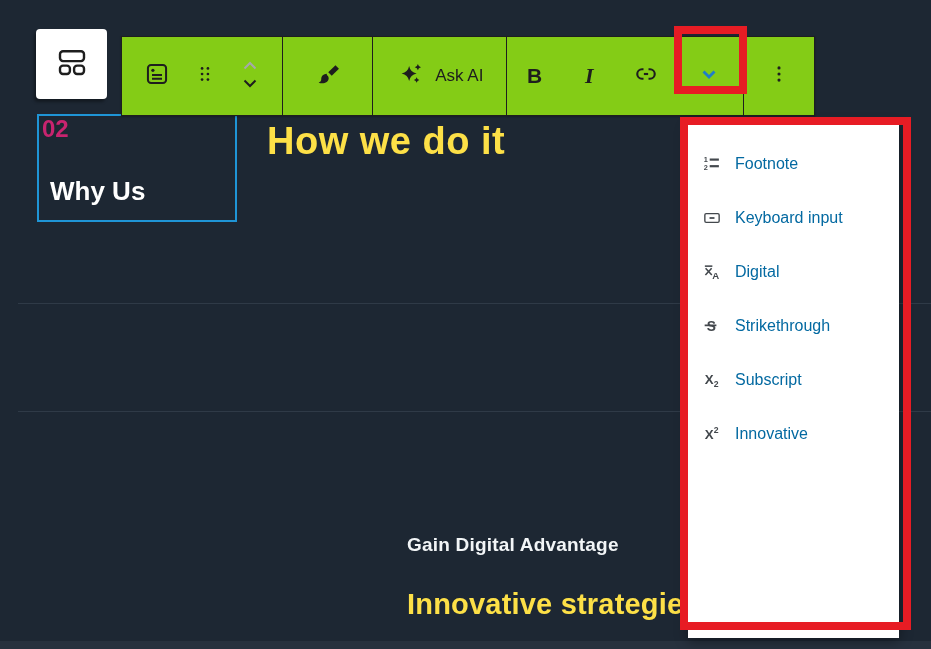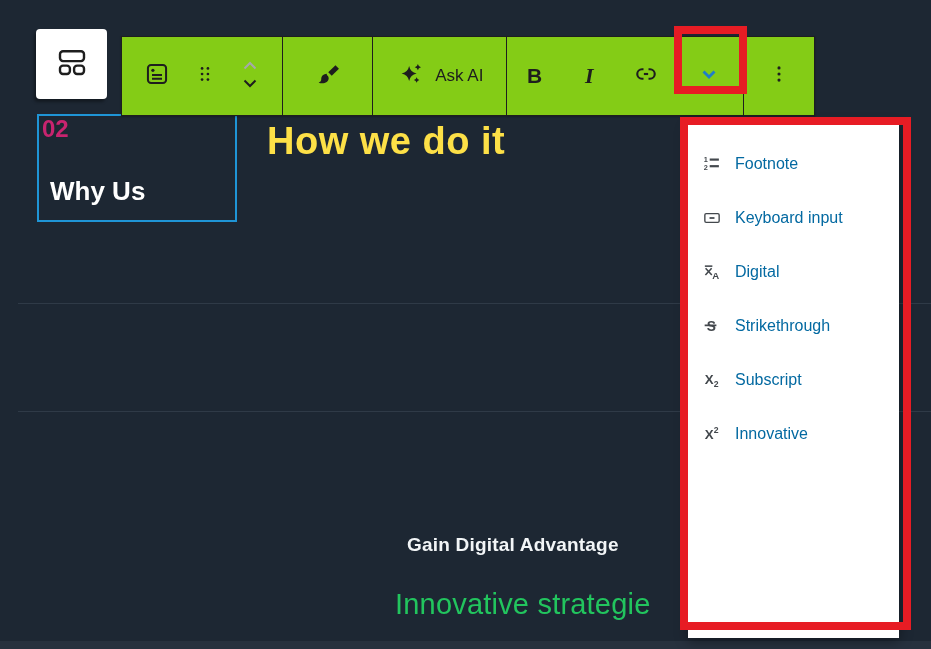--- a/index.html
+++ b/index.html
@@ -11,21 +11,21 @@
   .divider { position:absolute; left:18px; width:913px; height:1px; background:#2f3a47; }
   .bottom-edge { position:absolute; left:0; top:641px; width:931px; height:8px; background:#27313e; }
 
   .selected-block { position:absolute; left:37px; top:114px; width:200px; height:108px;
     border:2px solid #1f95d6; }
   .card-number { position:absolute; left:3px; top:0px; font-size:24px; font-weight:600; color:#c8246f; line-height:1.1; }
   .card-title  { position:absolute; left:11px; top:60px; font-size:26px; font-weight:700; color:#ffffff; }
 
   .heading { position:absolute; left:267px; top:120px; font-size:38px; font-weight:700; color:#fde047; letter-spacing:.5px; }
   .subheading { position:absolute; left:384px; top:534px; font-size:19px; font-weight:700; color:#f2f5f7; letter-spacing:.2px;margin-left:23px; }
-  .tagline { position:absolute; left:395px; top:588px; font-size:29px; font-weight:400; color:#22c55e; letter-spacing:.2px; z-index:2; }
+  .tagline { position:absolute; left:407px; top:588px; font-size:29px; font-weight:700; color:#fde047; letter-spacing:.2px; z-index:2; }
 
   
   .parent-block-btn { position:absolute; left:36px; top:29px; width:71px; height:70px; background:#fff;
     border-radius:4px; display:flex; align-items:center; justify-content:center;
     box-shadow:-2px 3px 3px rgba(0,0,0,.35); z-index:4; }
   .toolbar { position:absolute; left:121px; top:36px; width:694px; height:80px; background:#84cc16;
     border:1px solid #1e1e1e; display:flex; z-index:4; box-shadow:0 1px 2px rgba(0,0,0,.3); }
   .tb-seg { height:100%; display:flex; align-items:center; justify-content:space-evenly; border-right:1px solid #1e1e1e; }
   .tb-seg:last-child { border-right:none; }
   .seg-block { width:161px; }

